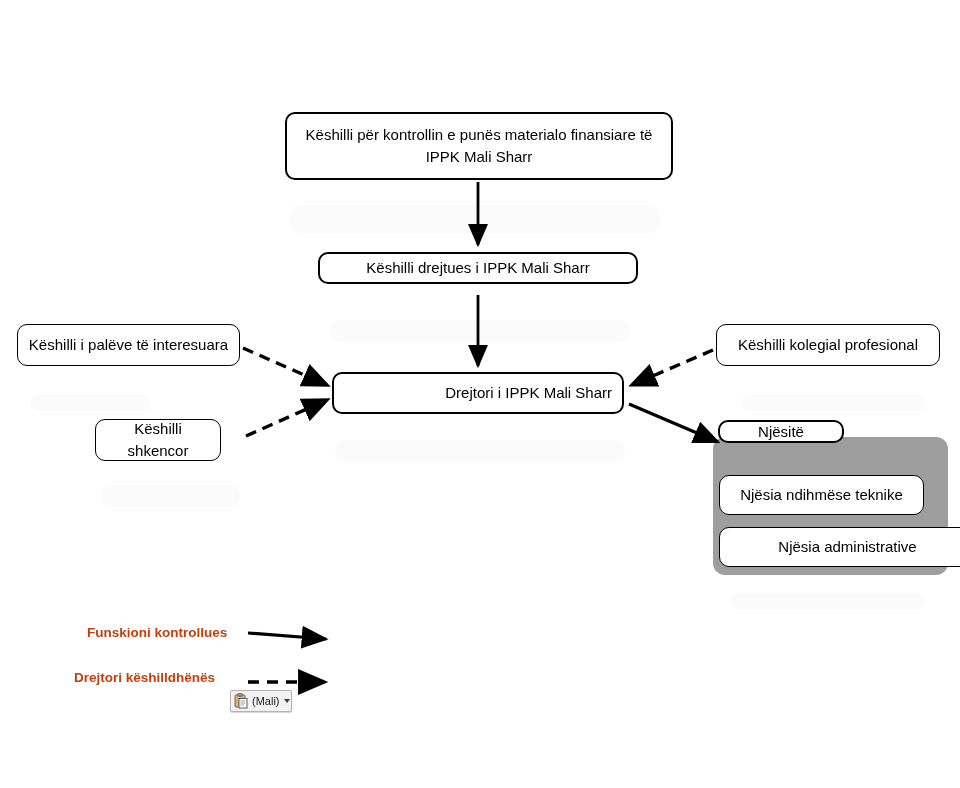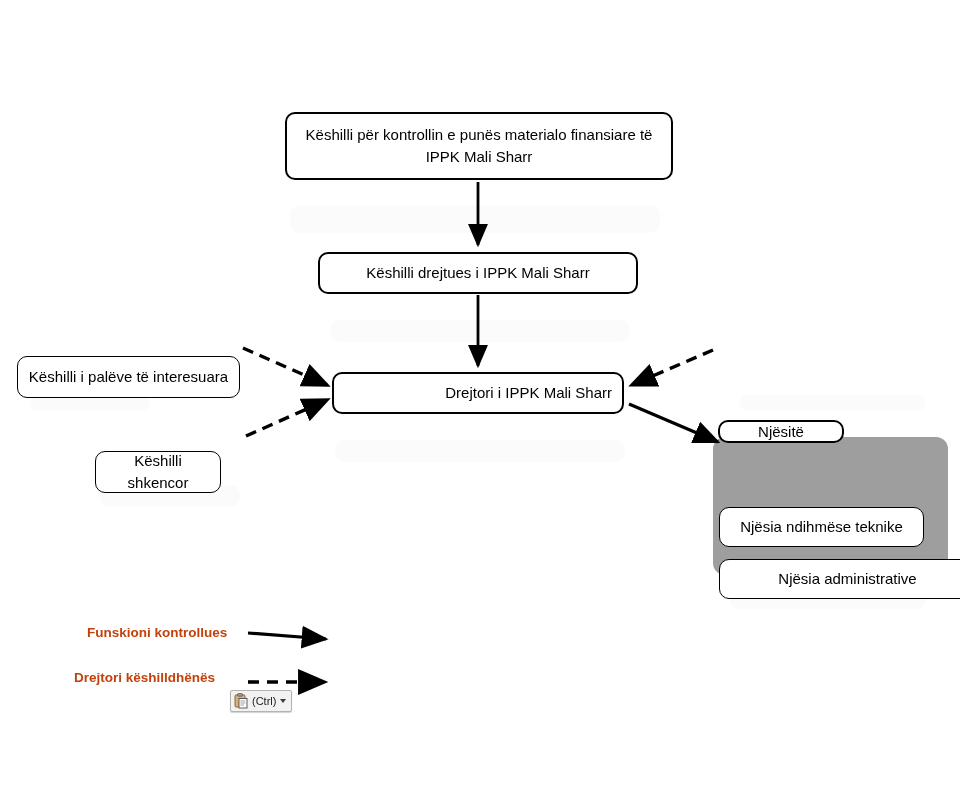--- a/index.html
+++ b/index.html
@@ -28,21 +28,21 @@
     display: flex;
     align-items: center;
     justify-content: center;
     text-align: center;
     color: #000000;
     font-size: 15px;
     line-height: 1.45;
     padding: 4px 10px;
     z-index: 3;
   }
-  .node.thin { border-width: 1.6px; margin-top: 32px; }
+  .node.thin { border-width: 1.6px; }
 
   
   .gray-panel {
     position: absolute;
     box-sizing: border-box;
     border-radius: 12px;
     z-index: 1;
   }
 
   
@@ -139,36 +139,39 @@
 
     <line x1="248" y1="633" x2="326" y2="639" stroke="#000000" stroke-width="3.2" marker-end="url(#arrowSolid)"></line>
 
     <line x1="248" y1="682" x2="324" y2="682" stroke="#000000" stroke-width="3.6" stroke-dasharray="11,8" marker-end="url(#arrowDash)"></line>
   </svg>
 
   <div class="node" style="left:285px; top:112px; width:388px; height:68px;">
     <span>Këshilli për kontrollin e punës materialo finansiare të IPPK Mali Sharr</span>
   </div>
 
-  <div class="node" style="left:318px; top:252px; width:320px; height:42px;">
+  <div class="node" style="left:318px; top:252px; width:320px; height:32px;">
     <span>Këshilli drejtues i IPPK Mali Sharr</span>
   </div>
 
   <div class="node" style="left:332px; top:372px; width:292px; height:42px;justify-content:flex-end;">
     <span>Drejtori i IPPK Mali Sharr</span>
   </div>
 
   <div class="node thin" style="left:17px; top:324px; width:223px; height:42px;">
     <span>Këshilli i palëve të interesuara</span>
   </div>
 
   <div class="node thin" style="left:95px; top:419px; width:126px; height:42px;">
     <span>Këshilli shkencor</span>
   </div>
 
+  <div class="node thin" style="left:716px; top:324px; width:224px; height:42px;">
+    <span>Këshilli kolegial profesional</span>
+  </div>
 
   <div class="node" style="left:718px; top:420px; width:126px; height:23px; z-index:4;">
     <span>Njësitë</span>
   </div>
 
   <div class="node thin" style="left:719px; top:475px; width:205px; height:40px;">
     <span>Njësia ndihmëse teknike</span>
   </div>
 
   <div class="node thin" style="left:719px; top:527px; width:257px; height:40px;">
@@ -183,17 +186,17 @@
     <span class="clip">
       <svg width="15" height="16" viewBox="0 0 15 16" xmlns="http://www.w3.org/2000/svg">
         <rect x="1" y="2" width="10" height="12" rx="1" fill="#d9b079" stroke="#8a6a35" stroke-width="1"></rect>
         <rect x="3.6" y="0.6" width="4.8" height="2.6" rx="0.6" fill="#9a9a9a" stroke="#5e5e5e" stroke-width="0.8"></rect>
         <rect x="5" y="5.5" width="8" height="9.5" fill="#ffffff" stroke="#4d4d4d" stroke-width="0.9"></rect>
         <line x1="6.4" y1="8" x2="11.4" y2="8" stroke="#7a7a7a" stroke-width="0.7"></line>
         <line x1="6.4" y1="10" x2="11.4" y2="10" stroke="#7a7a7a" stroke-width="0.7"></line>
         <line x1="6.4" y1="12" x2="10" y2="12" stroke="#7a7a7a" stroke-width="0.7"></line>
       </svg>
     </span>
-    <span>(Ctrl)</span>
+    <span>(Mali)</span>
     <span class="paste-caret"></span>
   </div>
 
 </div>
 
 </body></html>

